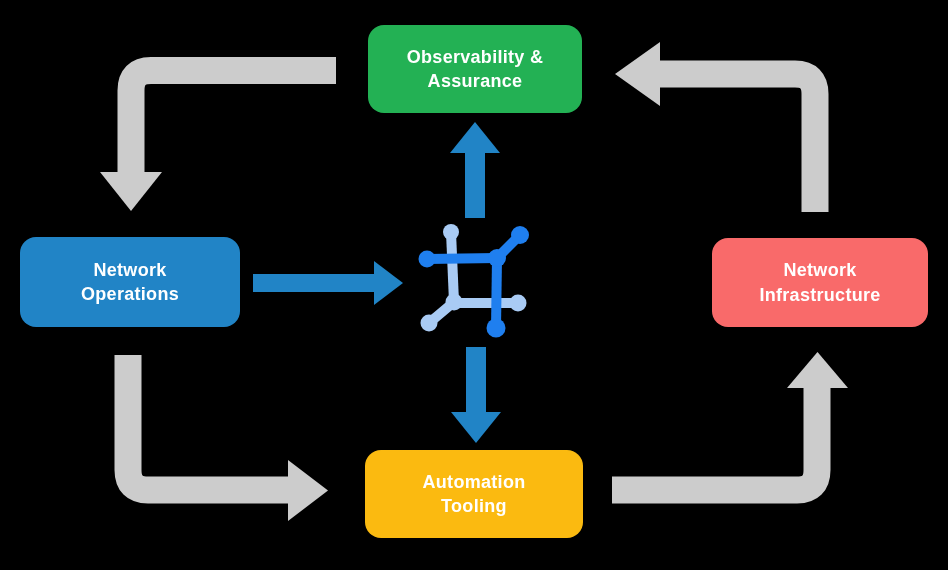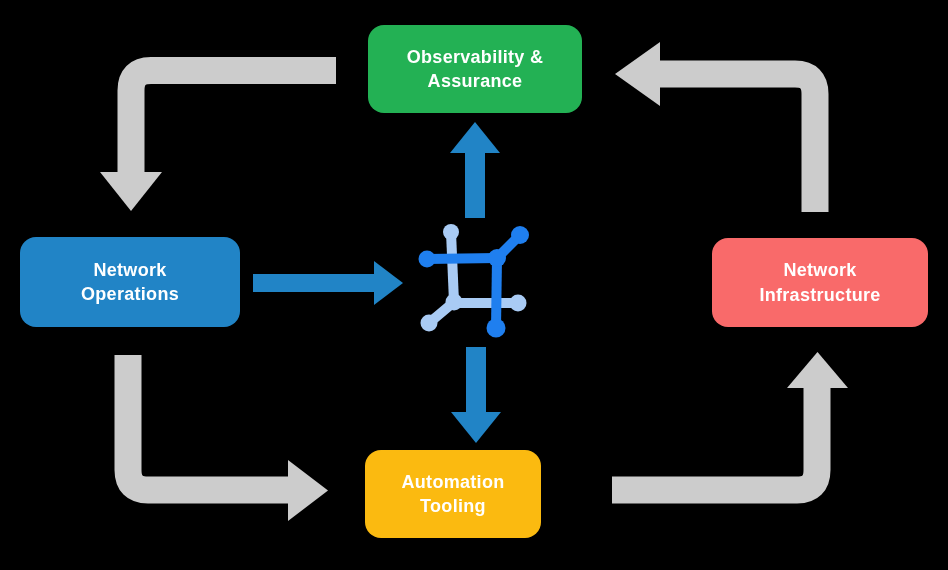--- a/index.html
+++ b/index.html
@@ -25,21 +25,21 @@
     color: #fff;
     font-size: 18px;
     font-weight: 600;
     letter-spacing: 0.3px;
     line-height: 1.35;
     white-space: pre-line;
   }
   #node-observability          { left: 368px; top: 25px;  width: 214px; height: 88px; }
   #node-network-operations     { left: 20px;  top: 237px; width: 220px; height: 90px; }
   #node-network-infrastructure { left: 712px; top: 238px; width: 216px; height: 89px; }
-  #node-automation-tooling     { left: 365px; top: 450px; width: 176px; height: 88px; }
+  #node-automation-tooling     { left: 365px; top: 450px; width: 218px; height: 88px; }
 </style>
 </head>
 <body>
 
 <div id="stage" style="background-color: rgb(0, 0, 0);">
 
   <svg id="arrow-layer" viewBox="0 0 948 570" xmlns="http://www.w3.org/2000/svg">
 
     <g>
       <path d="M336,70.5 L151,70.5 Q131,70.5 131,90.5 L131,173" fill="none" stroke-width="27" stroke="#CCCCCC"></path>

